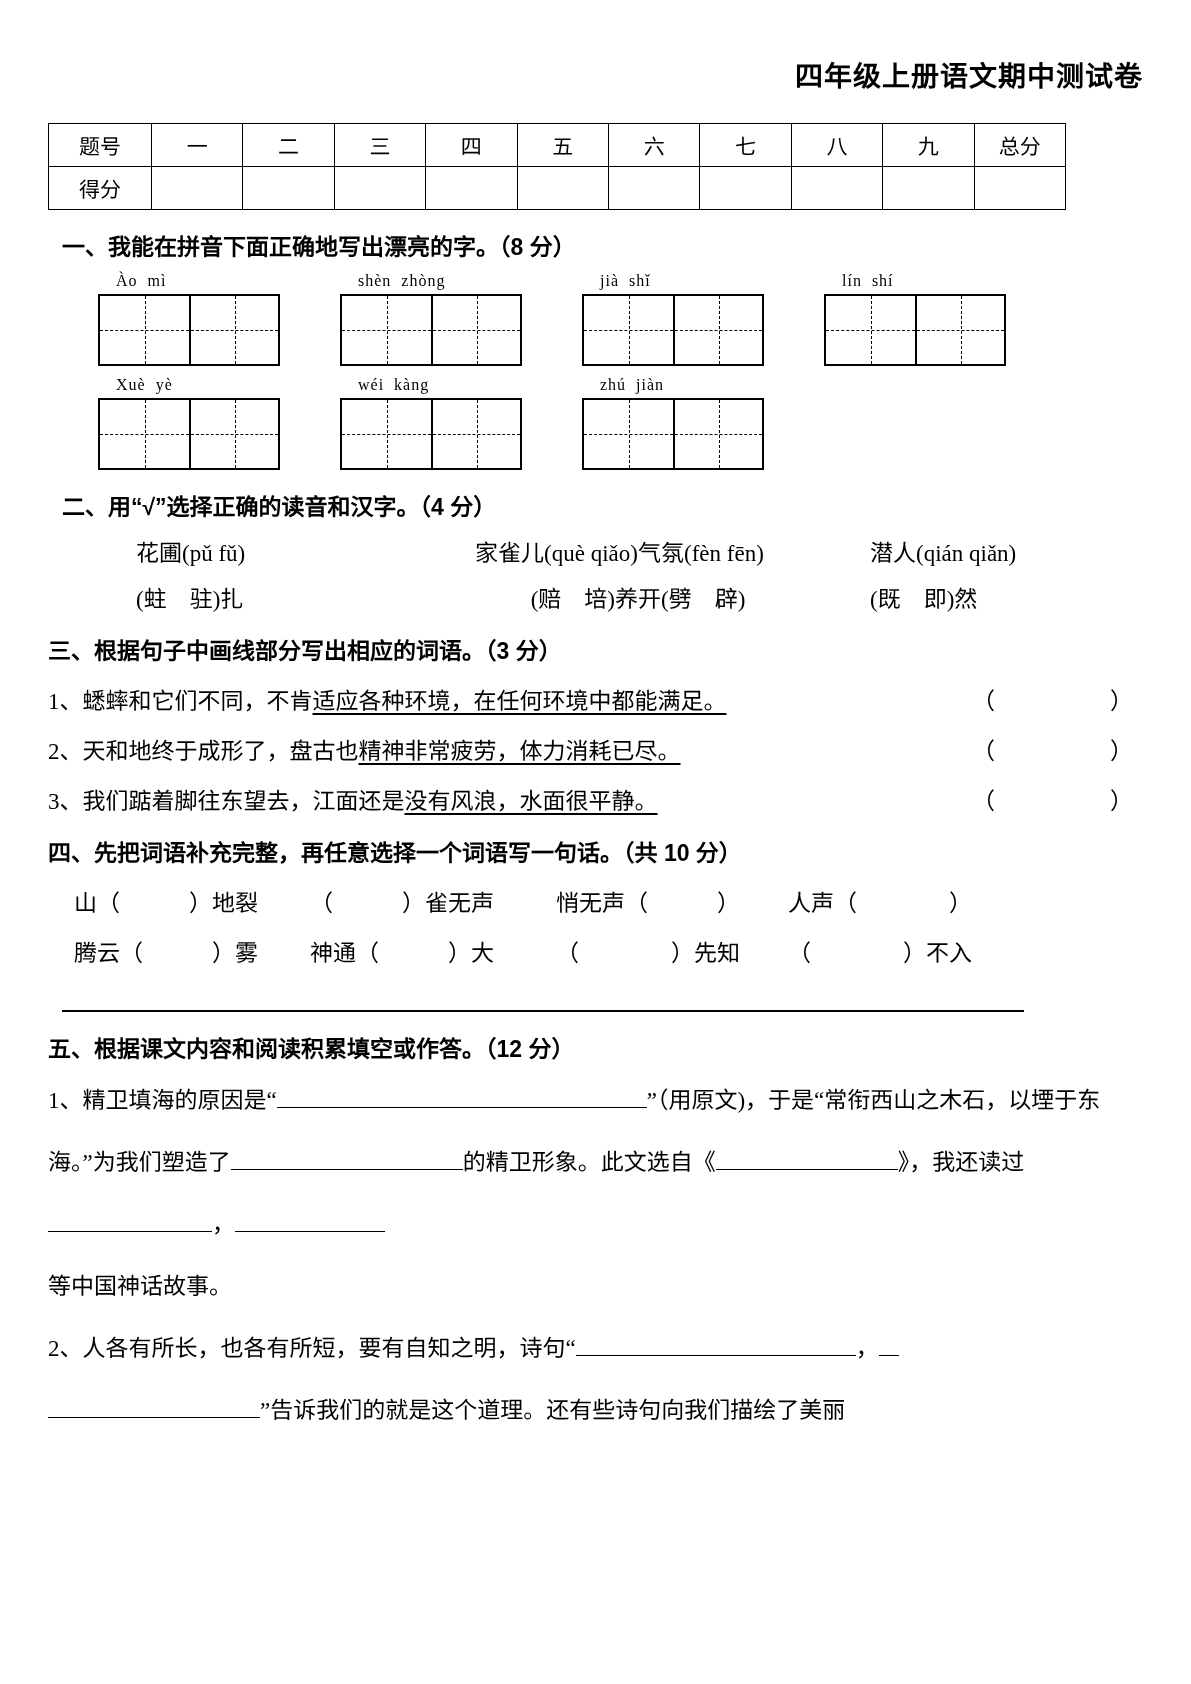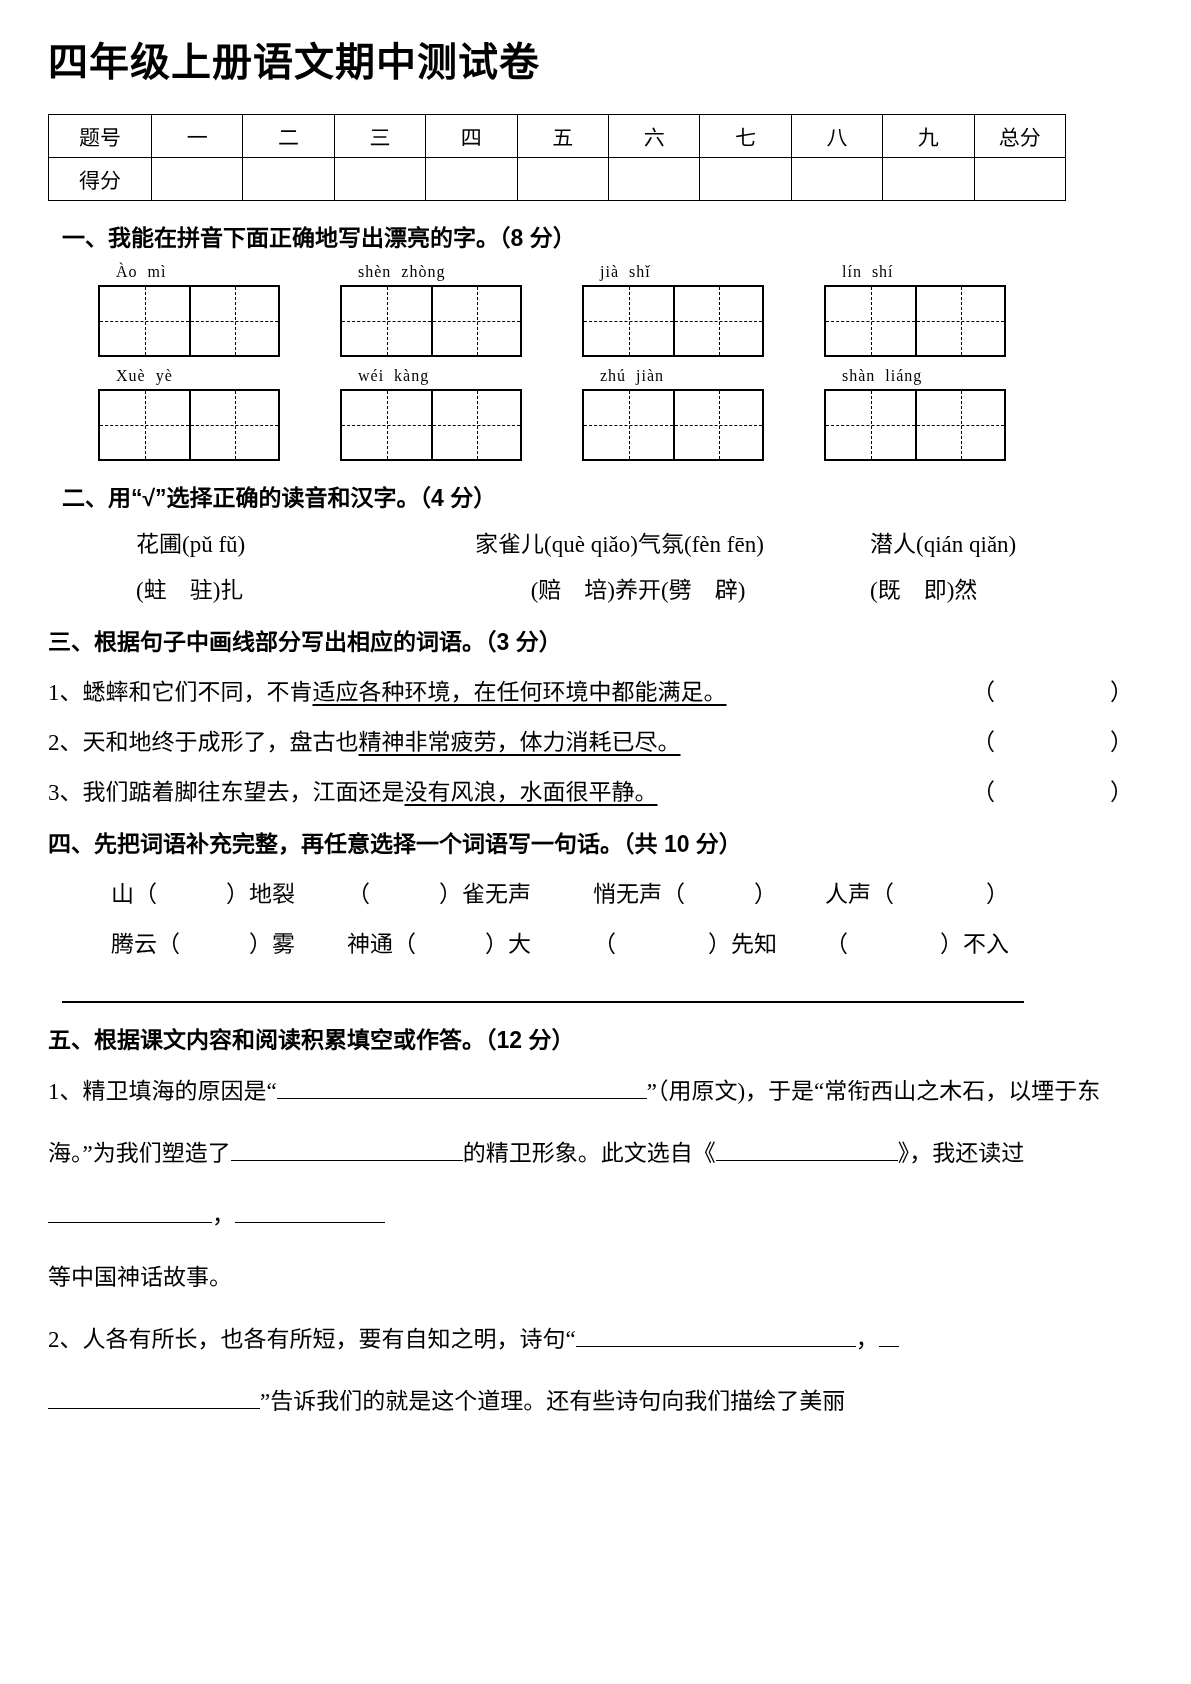--- a/index.html
+++ b/index.html
@@ -21,26 +21,26 @@
     padding: 0;
     box-sizing: border-box;
     position: relative;
   }
   .inner {
     margin: 0 48px;
   }
 
   
   .doc-title {
-    text-align: left;
+    text-align: right;
     font-family: "Liberation Sans", "DejaVu Sans", sans-serif;
     font-weight: bold;
-    font-size: 40px;
+    font-size: 28px;
     letter-spacing: 1px;
-    padding-top: 40px;
+    padding-top: 62px;
     line-height: 1.1;
   }
 
   
   .score-table-wrap { margin-top: 30px; }
   table.score-table {
     border-collapse: collapse;
     width: 1018px;
     table-layout: fixed;
   }
@@ -147,21 +147,21 @@
   }
 
   
   .idiom-row {
     display: flex;
     padding-left: 26px;
     margin-top: 16px;
     font-size: 23px;
     white-space: pre;
   }
-  .idiom-item.a { width: 236px; margin-left: 37px; }
+  .idiom-item.a { width: 236px; }
   .idiom-item.b { width: 246px; }
   .idiom-item.c { width: 232px; }
   .blank-rule {
     border-bottom: 2px solid #000;
     margin-top: 42px;
     width: 962px;
     margin-left: 14px;
   }
 
   
@@ -274,27 +274,20 @@
           <div class="grid-box"></div>
         </div>
       </div>
       <div class="pinyin-cell">
         <div class="pinyin-text">zhú  jiàn</div>
         <div class="grid-pair">
           <div class="grid-box"></div>
           <div class="grid-box"></div>
         </div>
       </div>
-      <div class="pinyin-cell">
-        <div class="pinyin-text">shàn  liáng</div>
-        <div class="grid-pair">
-          <div class="grid-box"></div>
-          <div class="grid-box"></div>
-        </div>
-      </div>
     </div>
 
     <div class="sec-head indent">二、用“√”选择正确的读音和汉字。（4 分）</div>
 
     <div class="choice-row">
       <div class="choice-item w1">花圃(pǔ fǔ)</div>
       <div class="choice-item w2">家雀儿(què qiǎo)</div>
       <div class="choice-item w3">气氛(fèn fēn)</div>
       <div class="choice-item">潜人(qián qiǎn)</div>
     </div>

